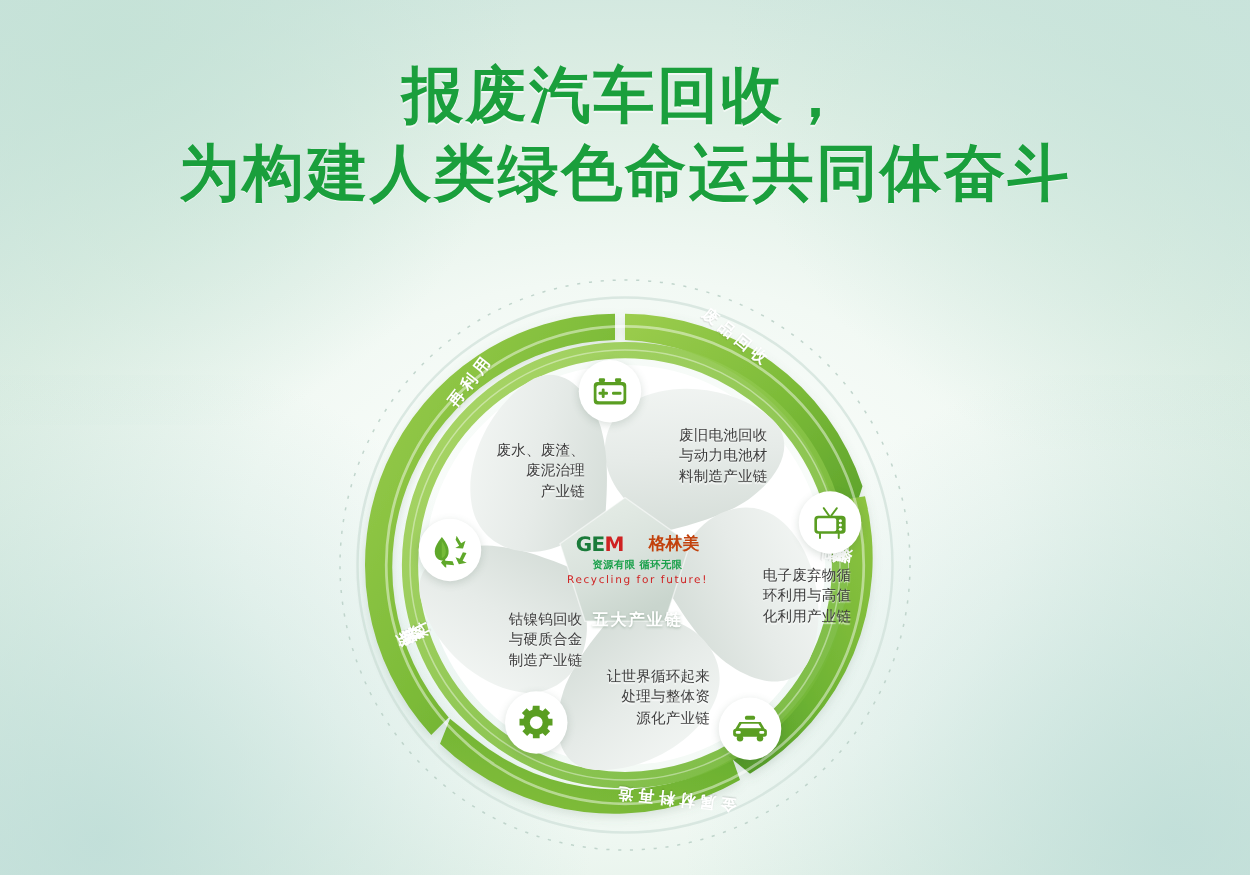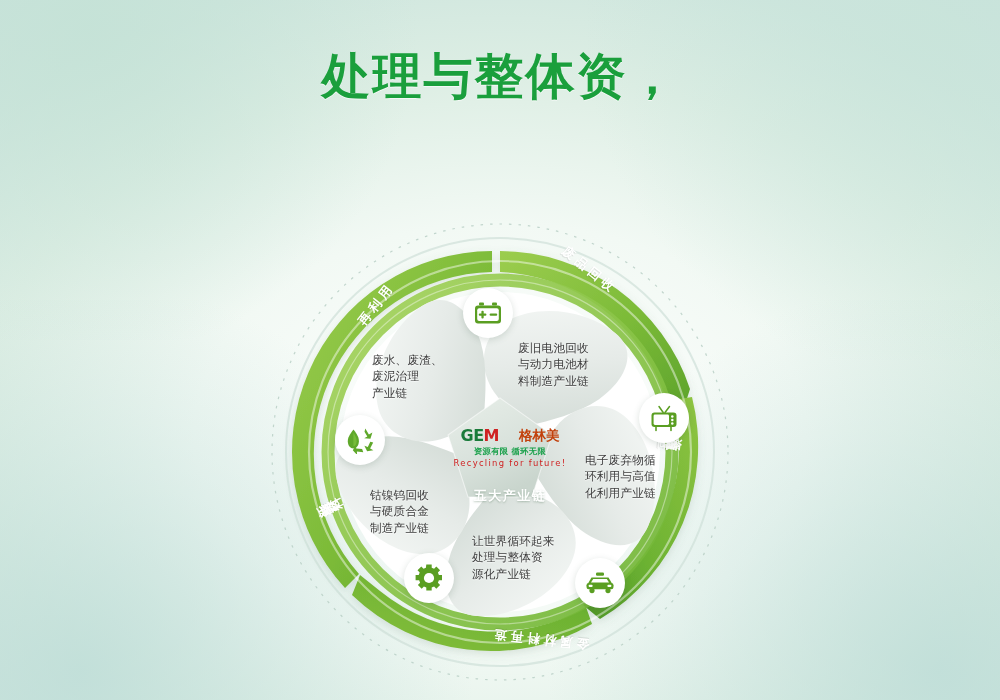--- a/index.html
+++ b/index.html
@@ -39,21 +39,21 @@
 
   
   .diagram{
     position:absolute; left:240px; top:215px; width:520px; height:475px; z-index:5;
   }
   .diagram svg{ display:block; width:520px; height:475px; overflow:visible;}
 
   .cn{ font-family:"DejaVu Sans","Liberation Sans",sans-serif; }
 
   .chain-label{
-    position:absolute; text-align:left; color:#3c3c3c;
+    position:absolute; text-align:right; color:#3c3c3c;
     font-size:11.6px; line-height:1.42; letter-spacing:.2px; z-index:9;
     text-shadow:0 1px 1px rgba(255,255,255,.9);
     width:96px;
   }
   .chain-label.w1{ left:372px; top:352px; }
   .chain-label.w2{ left:518px; top:340px; }
   .chain-label.w3{ left:585px; top:452px; }
   .chain-label.w4{ left:472px; top:533px; }
   .chain-label.w5{ left:370px; top:487px; }
 
@@ -111,21 +111,22 @@
 </style>
 </head>
 <body>
 
 <div class="tint tl"></div>
 <div class="tint tr"></div>
 <div class="tint bl"></div>
 <div class="tint br"></div>
 
 <div class="headline">
-  <span class="line l1 cn">处理与整体资，</span>
+  <span class="line l1 cn">报废汽车回收，</span>
+  <span class="line l2 cn">为构建人类绿色命运共同体奋斗</span>
 </div>
 
 <div class="diagram">
   <svg viewBox="0 0 520 475" xmlns="http://www.w3.org/2000/svg">
     <defs>
       <linearGradient id="gRingA" x1="0" y1="0" x2="1" y2="1">
         <stop offset="0%" stop-color="#9ccd4e"></stop>
         <stop offset="55%" stop-color="#7cbb38"></stop>
         <stop offset="100%" stop-color="#5da32b"></stop>
       </linearGradient>

